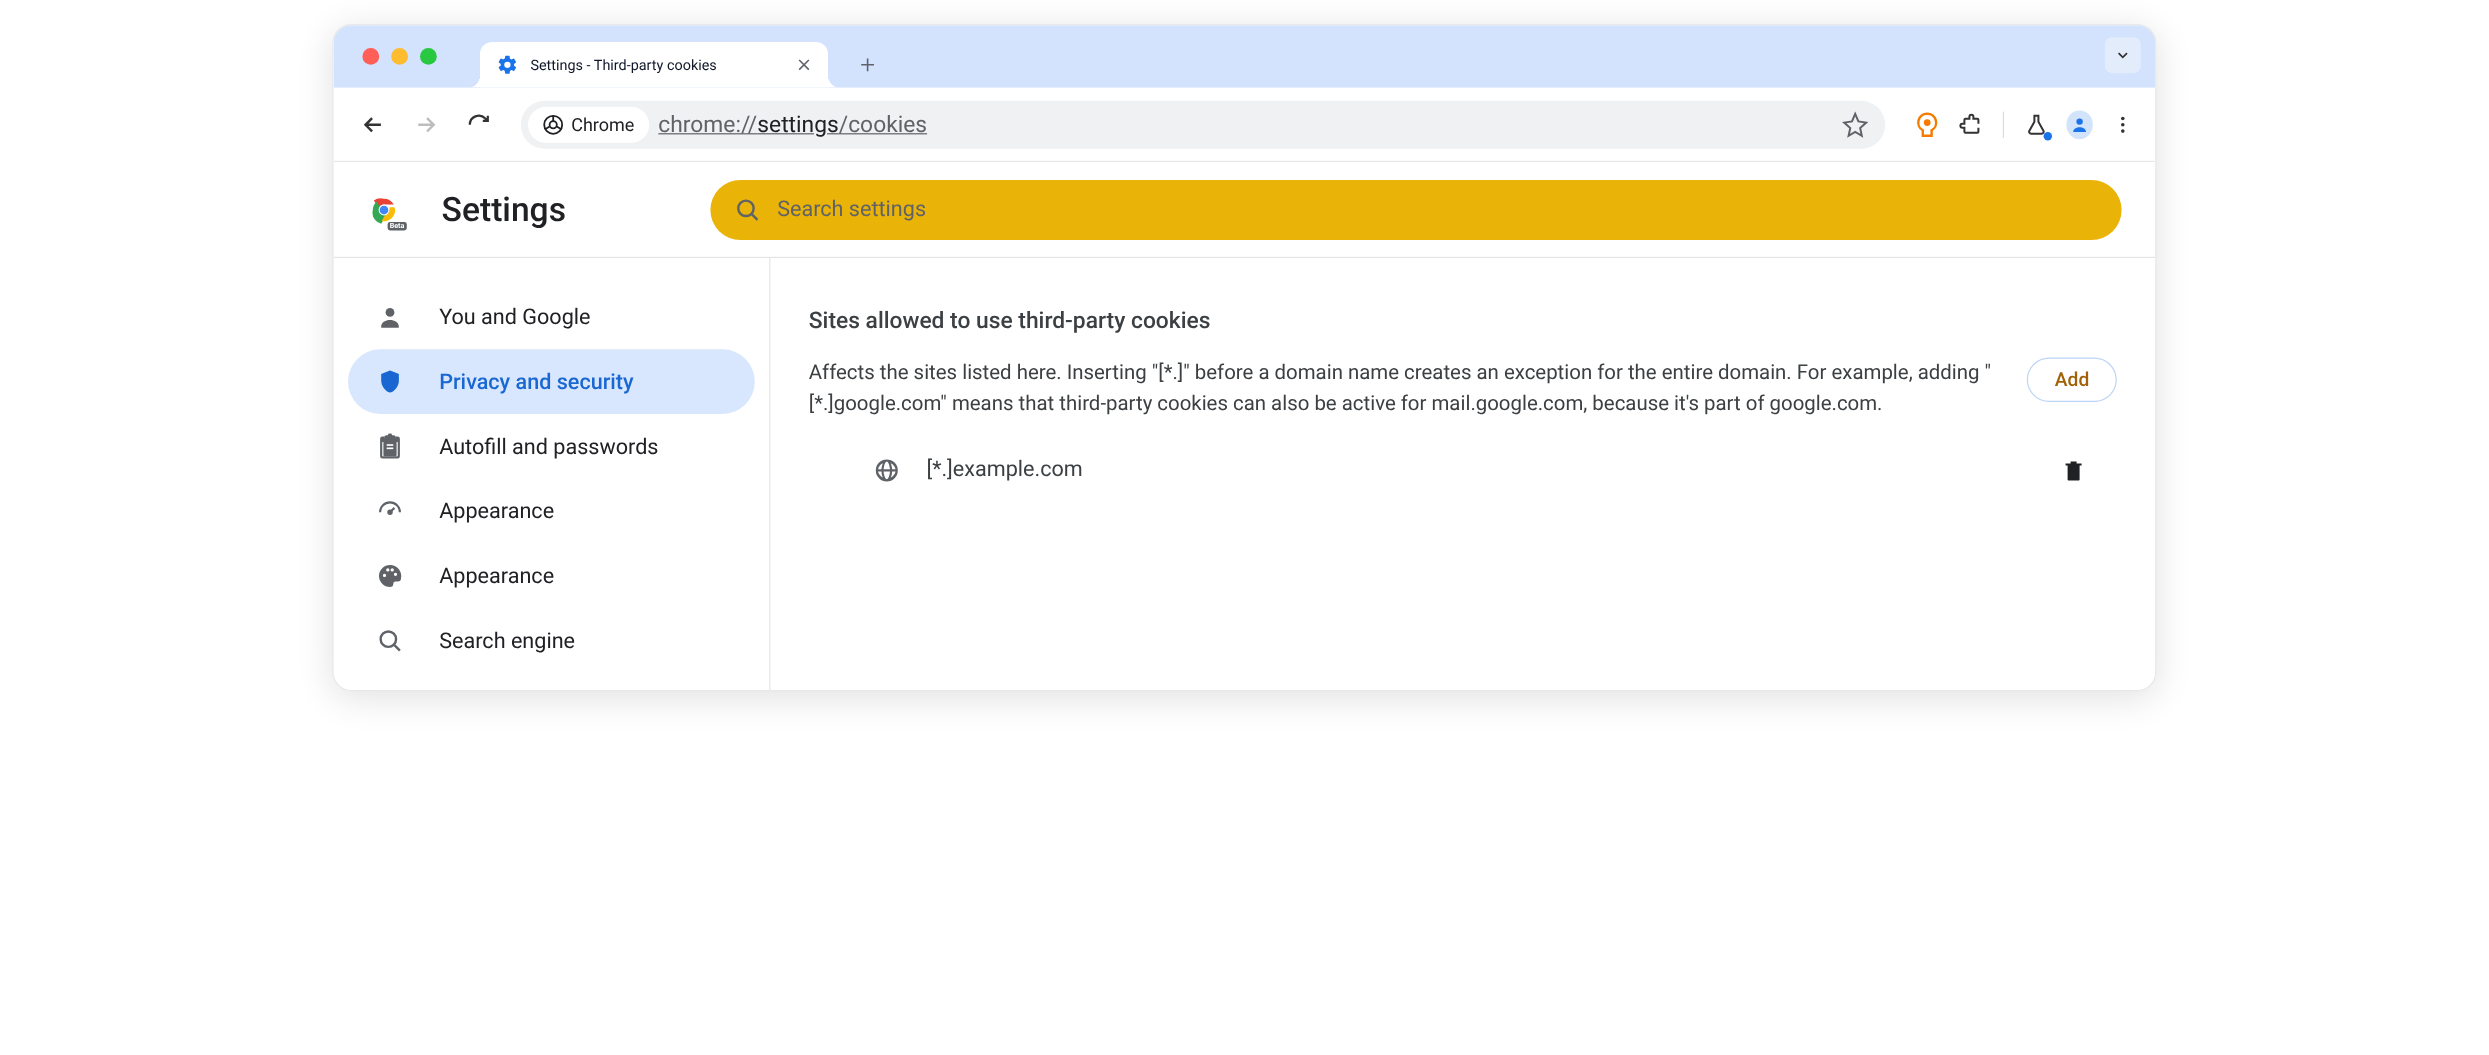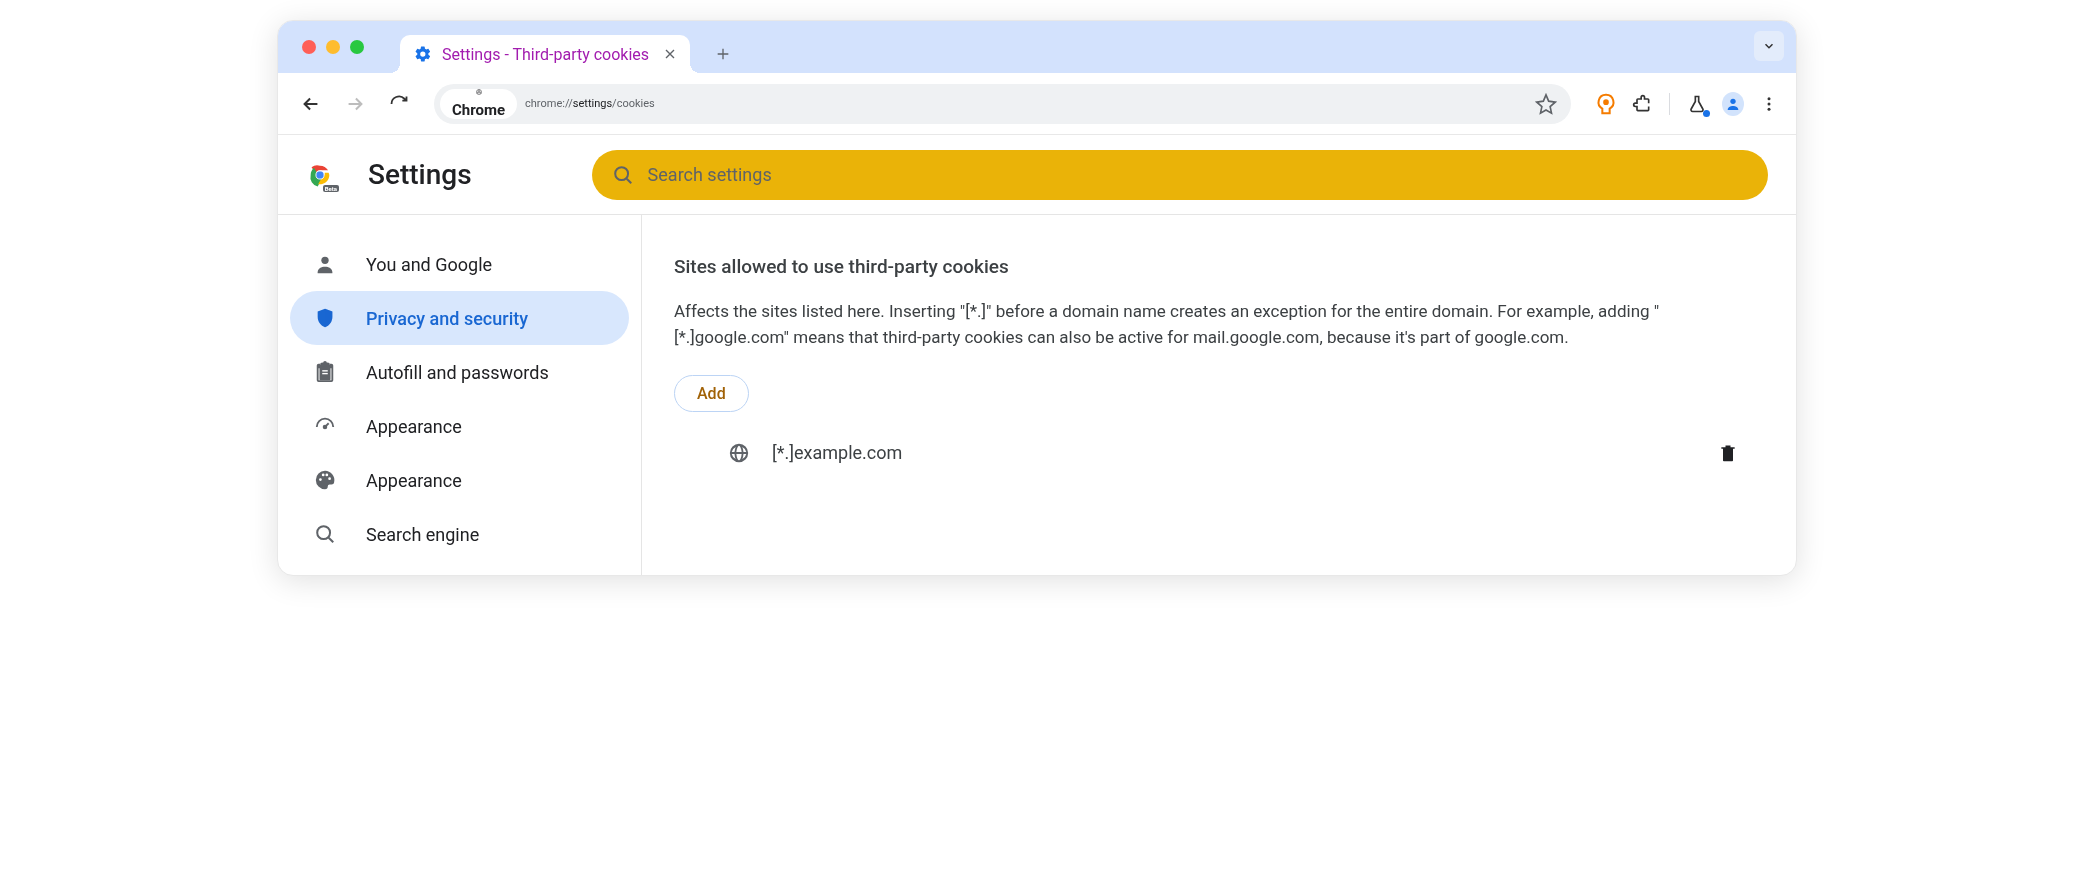--- a/index.html
+++ b/index.html
@@ -7,31 +7,31 @@
     .window { width:100%; max-width:1520px; margin:0 auto; background:#fff; border-radius:16px; overflow:hidden; box-shadow:0 5px 30px rgba(0,0,0,.12); border:1px solid #e8e8e8;}
     .tabstrip { background:#d3e2fd; height:52px; display:flex; align-items:flex-end; padding:0 8px 0 24px; position:relative;}
     .traffic-lights { display:flex; gap:10px; align-items:center; height:52px; margin-right:36px;}
     .tl { width:14px; height:14px; border-radius:50%; }
     .tl.red{background:#ff5f57;} .tl.yellow{background:#febc2e;} .tl.green{background:#28c840;}
     .tab { background:#fff; height:38px; border-radius:10px 10px 0 0; display:flex; align-items:center; padding:0 12px 0 14px; min-width:290px; gap:10px; position:relative;}
     .tab::before,.tab::after{content:"";position:absolute;bottom:0;width:10px;height:10px;background:#fff;}
     .tab::before{left:-10px;-webkit-mask:radial-gradient(circle at 0 0,transparent 10px,#000 10px);mask:radial-gradient(circle at 0 0,transparent 10px,#000 10px);}
     .tab::after{right:-10px;-webkit-mask:radial-gradient(circle at 100% 0,transparent 10px,#000 10px);mask:radial-gradient(circle at 100% 0,transparent 10px,#000 10px);}
     .tab .favicon{width:18px;height:18px;color:#1a73e8;}
-    .tab .title{font-size:16px;color:#a21caf;white-space:nowrap;overflow:hidden;flex:1;}
+    .tab .title{font-size:12px;color:#0f172a;white-space:nowrap;overflow:hidden;flex:1;}
     .tab .close{width:16px;height:16px;color:#5f6368;cursor:pointer;}
     .newtab-btn{width:30px;height:30px;display:flex;align-items:center;justify-content:center;margin-left:18px;margin-bottom:4px;border-radius:50%;cursor:pointer;color:#5f6368;}
     .tabmenu-btn{position:absolute;right:12px;top:10px;width:30px;height:30px;border-radius:6px;background:#e3ecfb;display:flex;align-items:center;justify-content:center;cursor:pointer;color:#333;}
     .toolbar{background:#fff;height:62px;display:flex;align-items:center;padding:0 16px;gap:10px;border-bottom:1px solid #e8e8e8;}
     .tbtn{width:34px;height:34px;border-radius:50%;display:flex;align-items:center;justify-content:center;color:#333;cursor:pointer;}
     .tbtn.disabled{color:#bdbdbd;cursor:default;}
     .omnibox{flex:1;height:40px;background:#eff1f3;border-radius:20px;display:flex;align-items:center;padding:0 14px 0 6px;gap:8px;margin:0 8px;}
-    .omni-chip{background:#fff;border-radius:16px;height:30px;display:flex;align-items:center;gap:6px;padding:0 12px;font-size:15px;font-weight:700;color:#202124;flex-direction:column;}
+    .omni-chip{background:#fff;border-radius:16px;height:30px;display:flex;align-items:center;gap:6px;padding:0 12px;font-size:15px;font-weight:400;color:#202124;}
     .omni-chip svg{width:18px;height:18px;}
-    .url{font-size:11px;color:#5f6368;}
+    .url{font-size:19px;color:#5f6368;text-decoration:underline;}
     .url .strong{color:#202124;}
     .star{margin-left:auto;color:#5f6368;cursor:pointer;}
     .ext-icons{display:flex;align-items:center;gap:14px;margin-left:6px;}
     .ext-icons .ico{width:22px;height:22px;display:flex;align-items:center;justify-content:center;color:#333;cursor:pointer;position:relative;}
     .divider{width:1px;height:22px;background:#dadce0;margin:0 2px;}
     .avatar{width:24px;height:24px;border-radius:50%;background:#d2e3fc;display:flex;align-items:center;justify-content:center;}
     .content-header{height:80px;display:flex;align-items:center;padding:0 28px;gap:30px;border-bottom:1px solid #e5e5e5;}
     .chrome-logo{width:28px;height:28px;position:relative;flex-shrink:0;}
     .settings-title{font-size:28px;font-weight:500;color:#202124;margin-left:4px;}
     .search-bar{flex:1;height:50px;background:#eab308;border-radius:25px;display:flex;align-items:center;padding:0 20px;gap:14px;margin-left:90px;}
@@ -39,21 +39,21 @@
     .search-bar input{border:none;background:transparent;outline:none;font-size:18px;color:#202124;flex:1;}
     .search-bar input::placeholder{color:#5f6368;}
     .content-body{display:flex;height:360px;}
     .sidebar{width:364px;padding:22px 12px;border-right:1px solid #e5e5e5;overflow:hidden;}
     .side-item{height:54px;border-radius:28px;display:flex;align-items:center;gap:30px;padding:0 24px;cursor:pointer;color:#202124;font-size:18px;}
     .side-item .mi{width:22px;height:22px;color:#5f6368;flex-shrink:0;}
     .side-item.active{background:#d8e7fd;color:#1967d2;font-weight:500;}
     .side-item.active .mi{color:#1967d2;}
     .main{flex:1;padding:40px 32px 16px 32px;overflow:hidden;}
     .section-title{font-size:19px;font-weight:500;color:#3c4043;margin-bottom:20px;}
-    .desc-row{display:flex;gap:24px;align-items:flex-start;flex-direction:column;}
+    .desc-row{display:flex;gap:24px;align-items:flex-start;}
     .desc{font-size:17px;color:#3c4043;line-height:1.55;flex:1;}
     .add-btn{border:1px solid #bcd4f5;color:#a16207;background:#fff;padding:8px 22px;border-radius:20px;font-size:16px;font-weight:500;cursor:pointer;flex-shrink:0;}
     .site-row{display:flex;align-items:center;gap:22px;margin-top:30px;padding:0 18px 0 54px;}
     .globe{width:22px;height:22px;color:#5f6368;}
     .site-val{font-size:18px;color:#3c4043;flex:1;}
     .trash{width:20px;height:22px;color:#202124;cursor:pointer;margin-right:8px;}
   </style>
 </head>
 <body>
 

